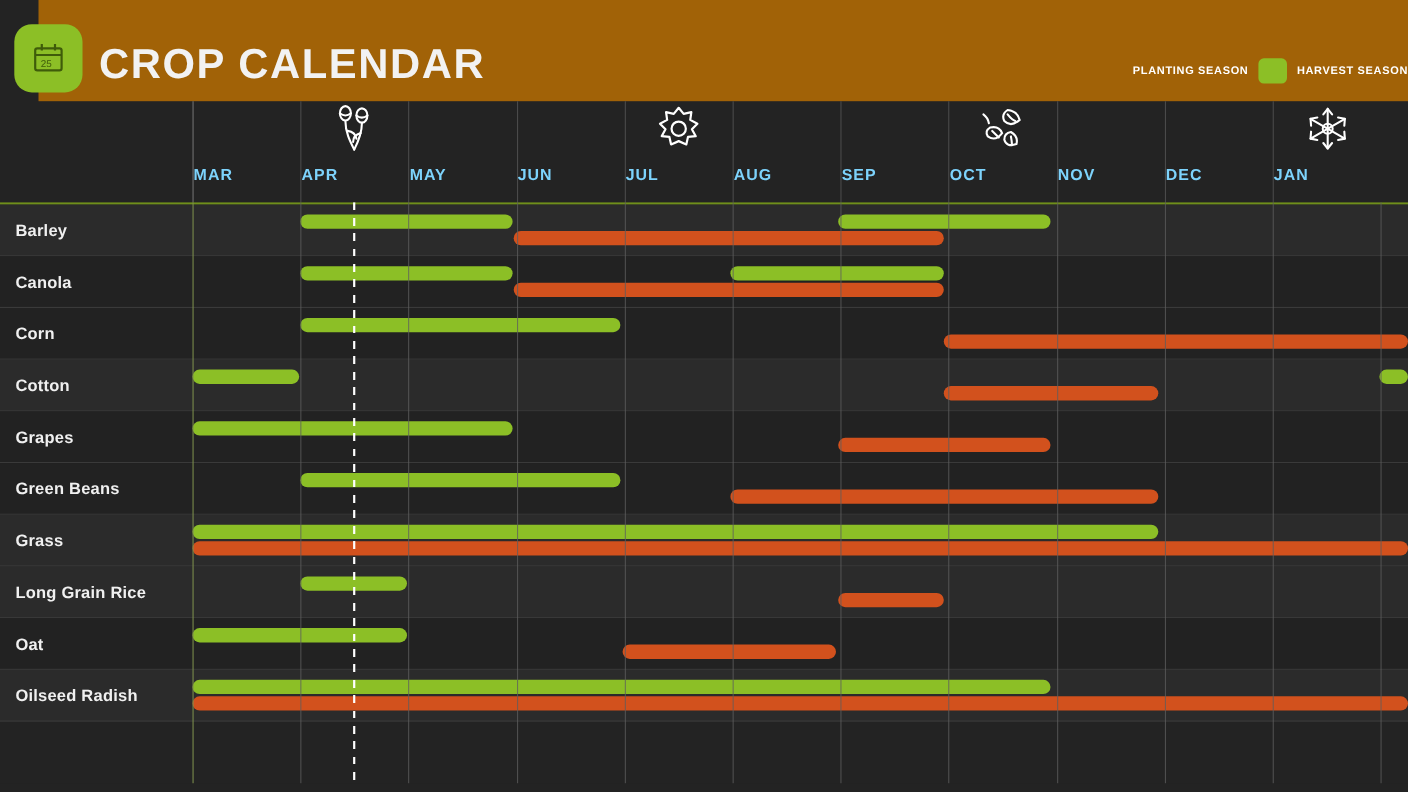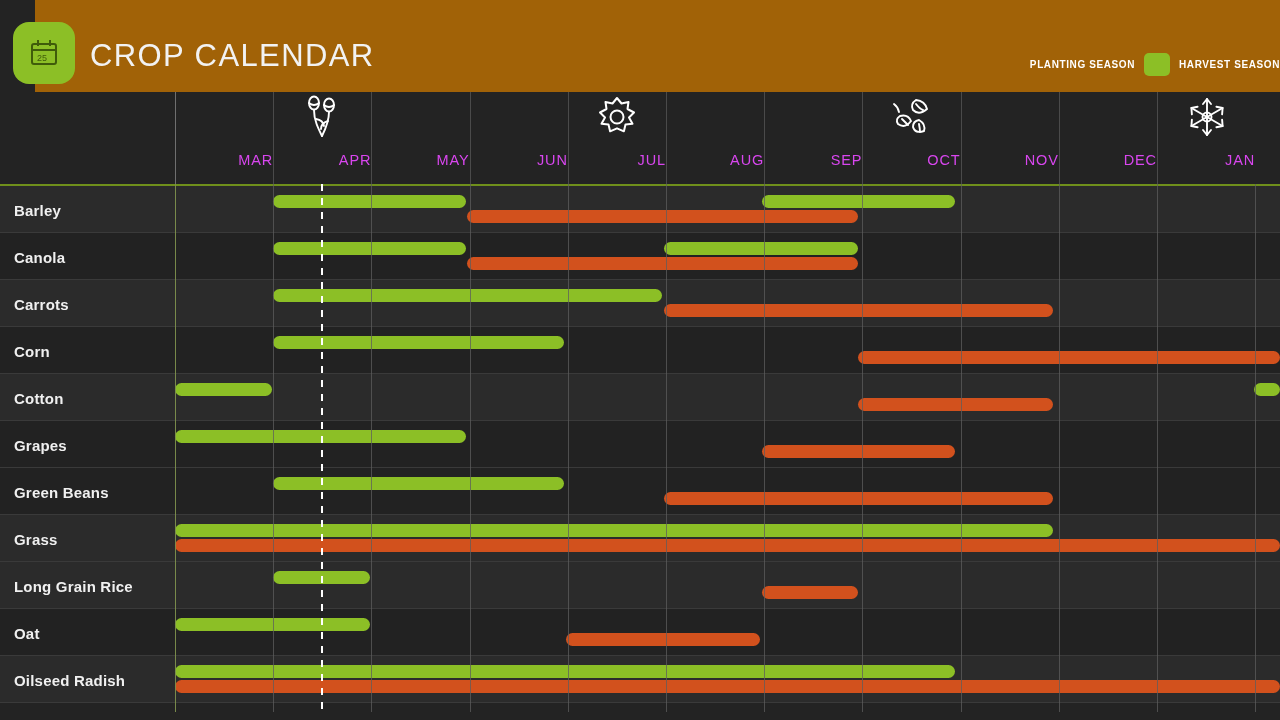--- a/index.html
+++ b/index.html
@@ -14,38 +14,38 @@
   
   .header { position: absolute; left: 0; top: 0; width: 1280px; height: 92px; background: #a16207; margin-left: 35px; }
   .title-badge {
     position: absolute; left: -22px; top: 22px;
     width: 62px; height: 62px; border-radius: 16px;
     background: #8CBF26; display: flex; align-items: center; justify-content: center;
   }
   .title-badge svg { display: block; }
   .page-title {
     position: absolute; left: 55px; top: 38px;
-    font-size: 31px; letter-spacing: 1.4px; color: #f2f2f2; font-weight: 400;
+    font-size: 38px; letter-spacing: 1.4px; color: #f2f2f2; font-weight: 700;
     white-space: nowrap;
   }
   .legend { position: absolute; right: 0px; top: 53px; display: flex; align-items: center; gap: 9px; white-space: nowrap; }
   .legend-label { font-size: 10px; font-weight: bold; letter-spacing: .6px; color: #ffffff; }
   .legend-swatch { width: 26px; height: 23px; border-radius: 5px; display: inline-block; }
 
   
   .months { position: absolute; left: 0; top: 92px; width: 1280px; height: 92px; }
   .month-col {
     position: absolute; top: 0; height: 92px;
     border-left: 1px solid #4a4a4a;
   }
   .month-col.first { border-left: 1px solid #6f6f6f; }
   .month-name {
     position: absolute; bottom: 16px; left: 0; width: 100%;
-    text-align: right; font-size: 14.5px; font-weight: normal;
-    letter-spacing: .9px; color: #d946ef;
+    text-align: left; font-size: 14.5px; font-weight: bold;
+    letter-spacing: .9px; color: #7dd3fc;
   }
   .season-icon { position: absolute; top: 2px; left: 50%; transform: translateX(-50%); }
   .season-icon svg { display: block; }
 
   
   .grid { position: absolute; left: 0; top: 184px; width: 1280px; height: 612px; }
   .topline { position: absolute; left: 0; top: 0; width: 1280px; height: 2px; background: #6f8f1b; }
   .rows { position: absolute; left: 0; top: 2px; width: 1280px; }
   .row { position: relative; width: 1280px; height: 47px; }
   .row.even { background: #2b2b2b; }
@@ -180,26 +180,20 @@
           <div class="bar plant" style="left: 273px; width: 193px; top: 9px;"></div>
           <div class="bar plant" style="left: 762px; width: 193px; top: 9px;"></div>
           <div class="bar harvest" style="left: 467px; width: 391px; top: 24px;"></div>
           <div class="row-sep"></div>
         </div>
         <div class="row odd">
           <div class="row-label">Canola</div>
           <div class="bar plant" style="left: 273px; width: 193px; top: 9px;"></div>
           <div class="bar plant" style="left: 664px; width: 194px; top: 9px;"></div>
           <div class="bar harvest" style="left: 467px; width: 391px; top: 24px;"></div>
-          <div class="row-sep"></div>
-        </div>
-        <div class="row even">
-          <div class="row-label">Carrots</div>
-          <div class="bar plant" style="left: 273px; width: 389px; top: 9px;"></div>
-          <div class="bar harvest" style="left: 664px; width: 389px; top: 24px;"></div>
           <div class="row-sep"></div>
         </div>
         <div class="row odd">
           <div class="row-label">Corn</div>
           <div class="bar plant" style="left: 273px; width: 291px; top: 9px;"></div>
           <div class="bar harvest" style="left: 858px; width: 422px; top: 24px;"></div>
           <div class="row-sep"></div>
         </div>
         <div class="row even">
           <div class="row-label">Cotton</div>

